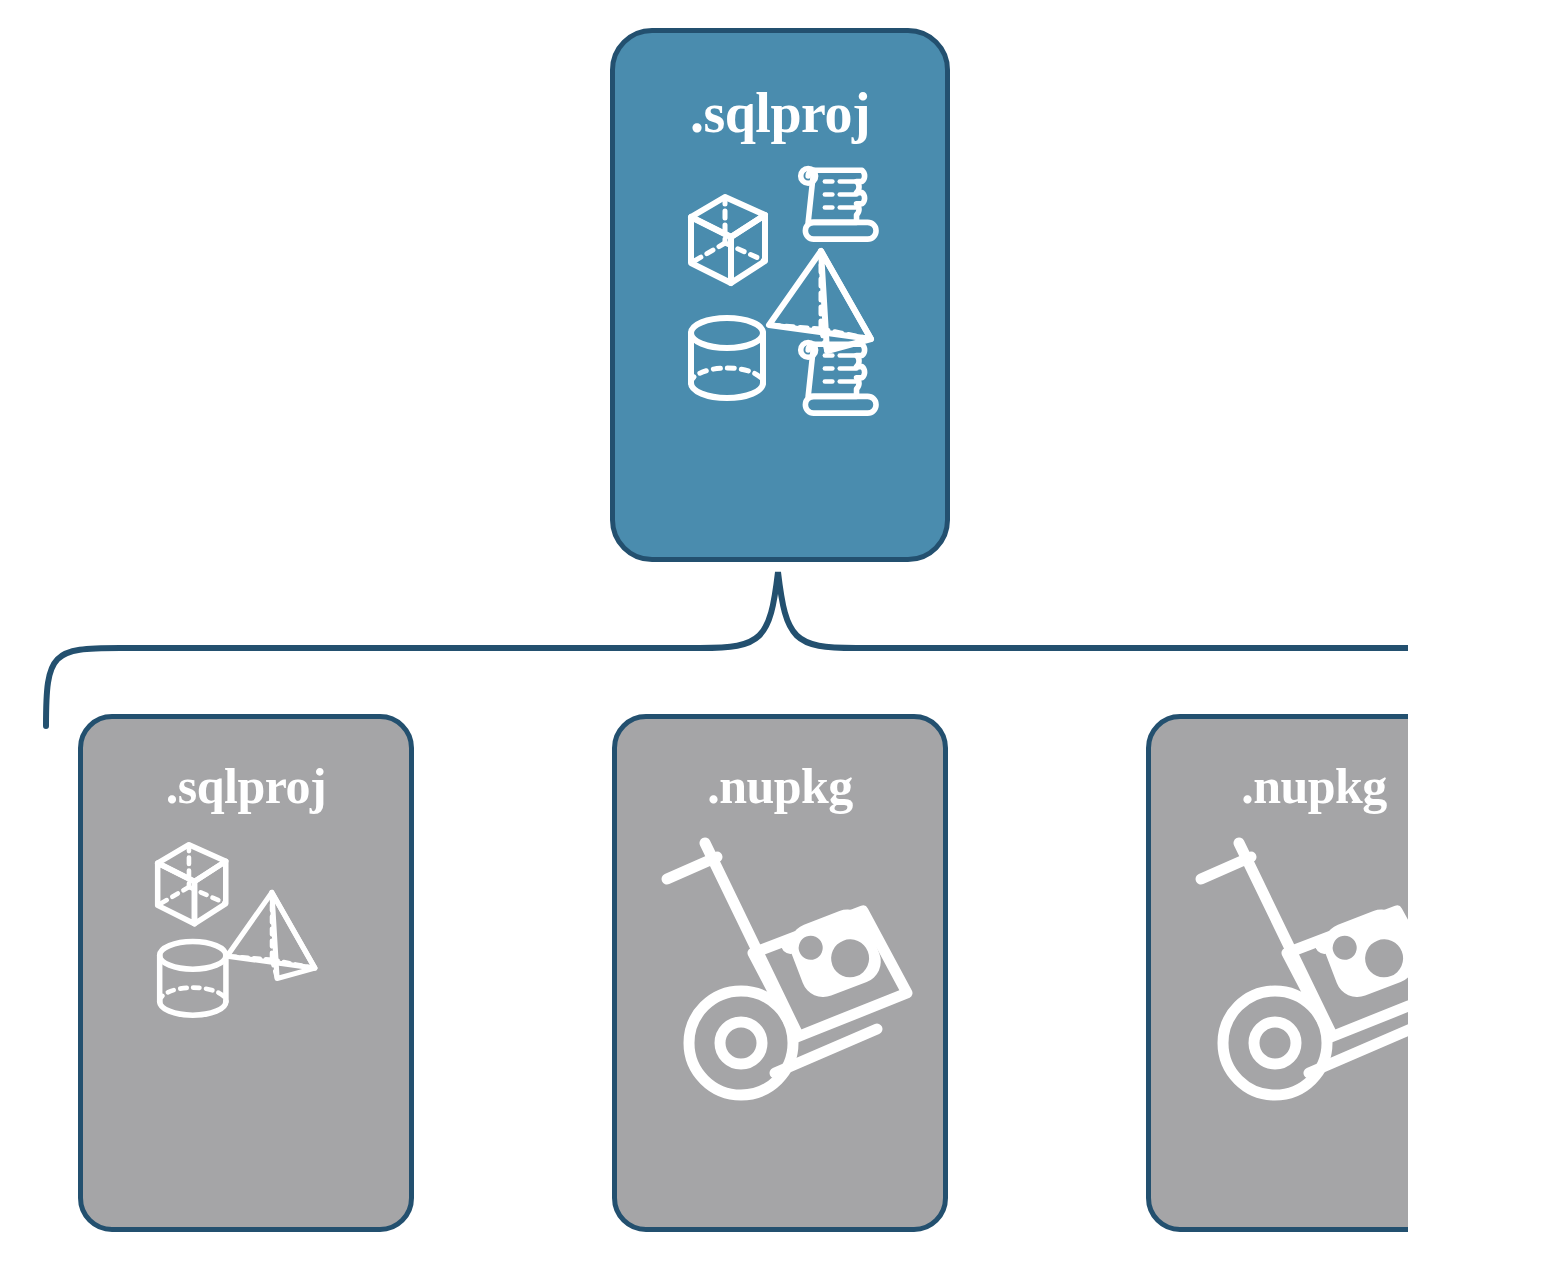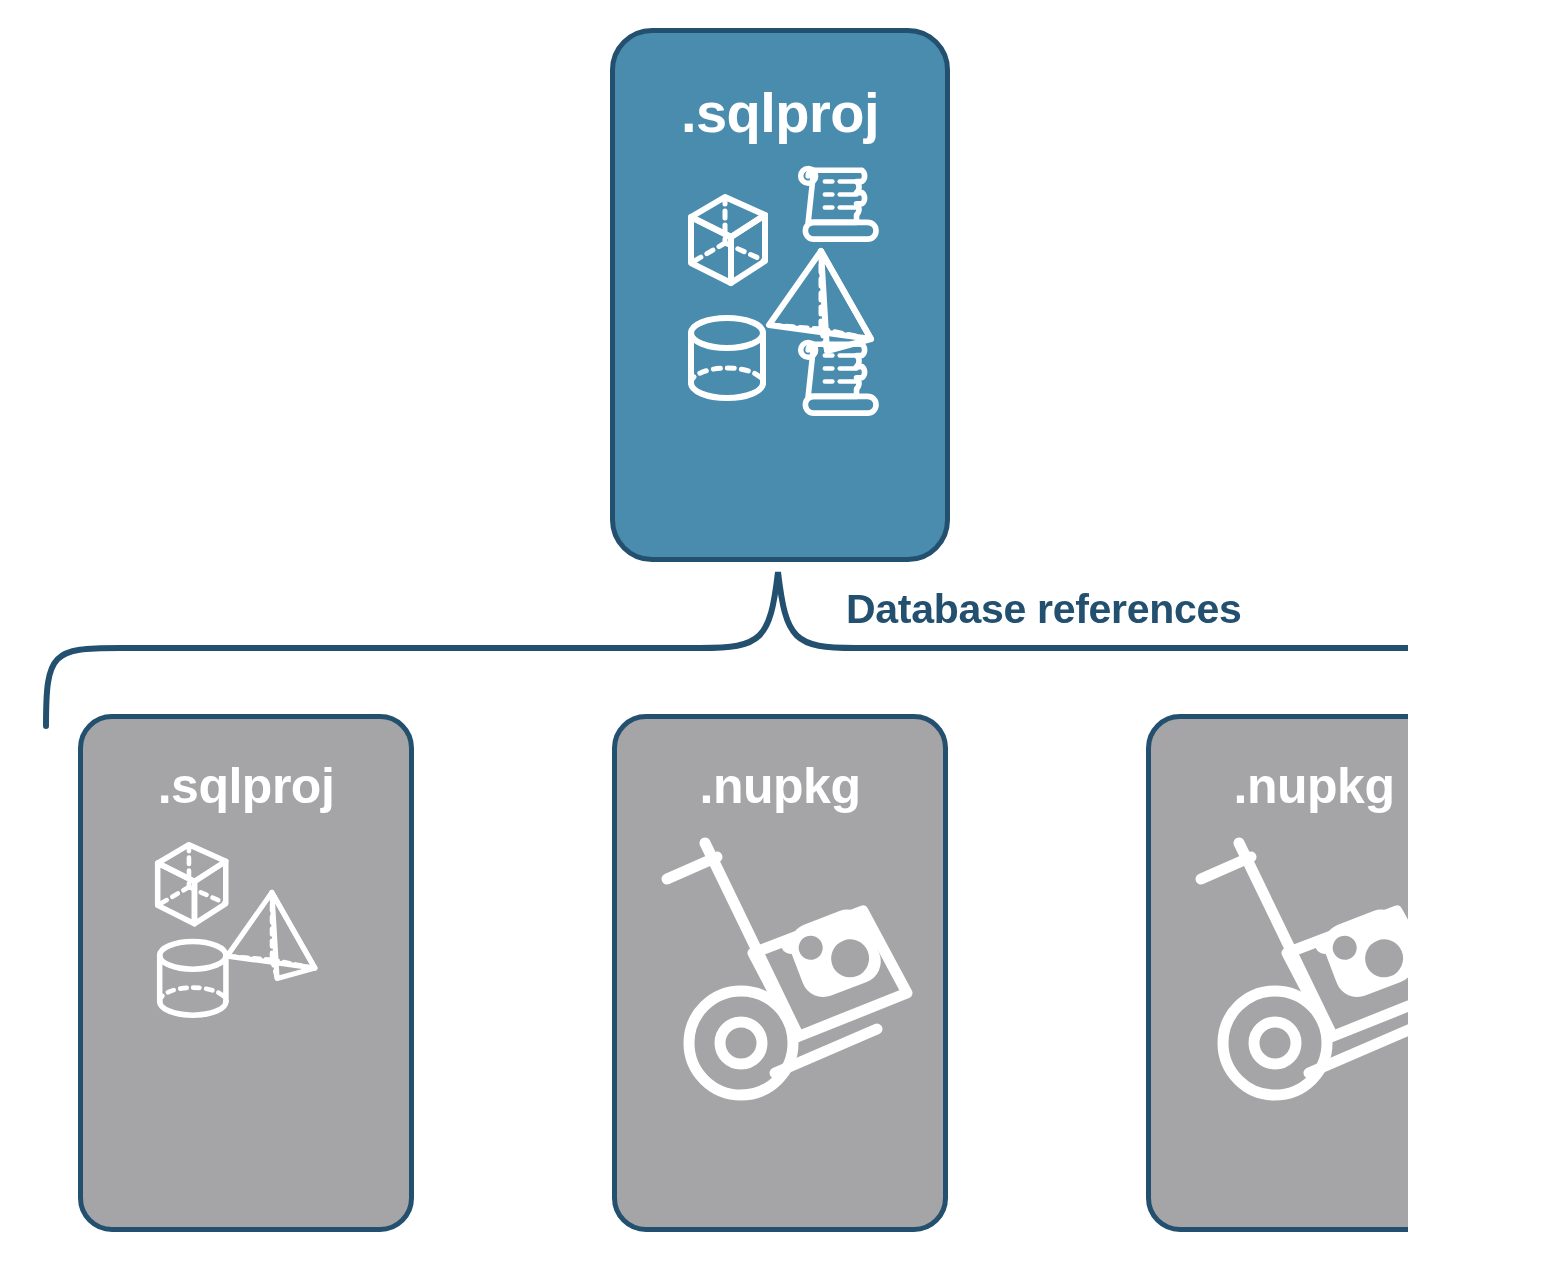--- a/index.html
+++ b/index.html
@@ -9,20 +9,21 @@
   }
   body {
     font-family: "Liberation Sans", sans-serif;
   }
   #stage {
     position: relative;
     width: 1408px;
     height: 1274px;
     background: #ffffff;
     overflow: hidden;
+    font-family: Liberation Serif, serif;
   }
 
   
   .node {
     position: absolute;
     box-sizing: border-box;
     border: 5px solid #23506F;
     border-radius: 34px;
     display: flex;
     flex-direction: column;
@@ -159,21 +160,20 @@
   <svg id="brace" viewBox="0 0 1566 1274">
     <path d="M46 726
              C 46 652, 52 648, 120 648
              L 700 648
              C 762 648, 770 640, 778 572
              C 786 640, 794 648, 856 648
              L 1436 648
              C 1504 648, 1510 652, 1510 726" fill="none" stroke="#23506F" stroke-width="6" stroke-linecap="round"></path>
   </svg>
 
-  <div id="brace-caption">Database references</div>
 
   <div class="node muted node-child" id="node-child-0">
     <div class="node-label">.sqlproj</div>
     <div class="art">
       <svg width="200" height="210" viewBox="0 0 200 210" fill="none" stroke="#ffffff" stroke-width="6" stroke-linecap="round" stroke-linejoin="round">
 
         <g transform="translate(8,8) scale(0.92)">
           <path d="M4 24 L38 4 L78 22 L44 44 Z"></path>
           <path d="M4 24 L4 70 L44 90 L44 44 Z"></path>
           <path d="M44 44 L44 90 L78 68 L78 22 Z"></path>

